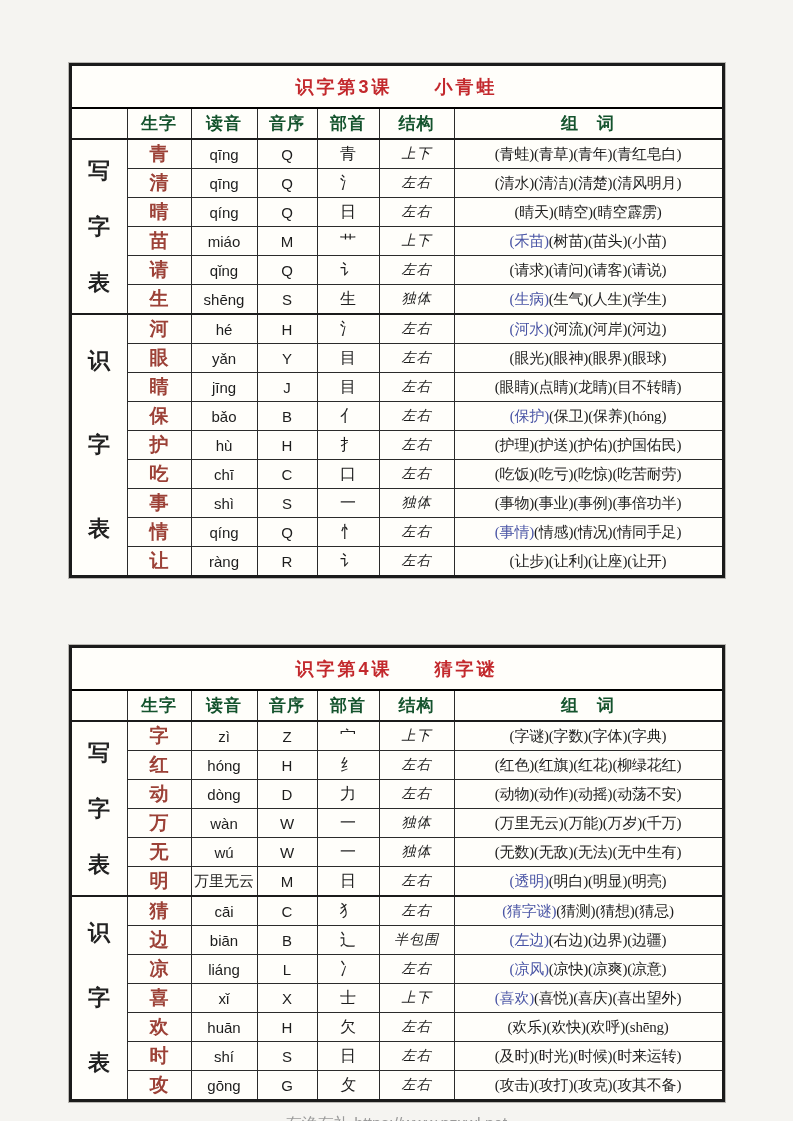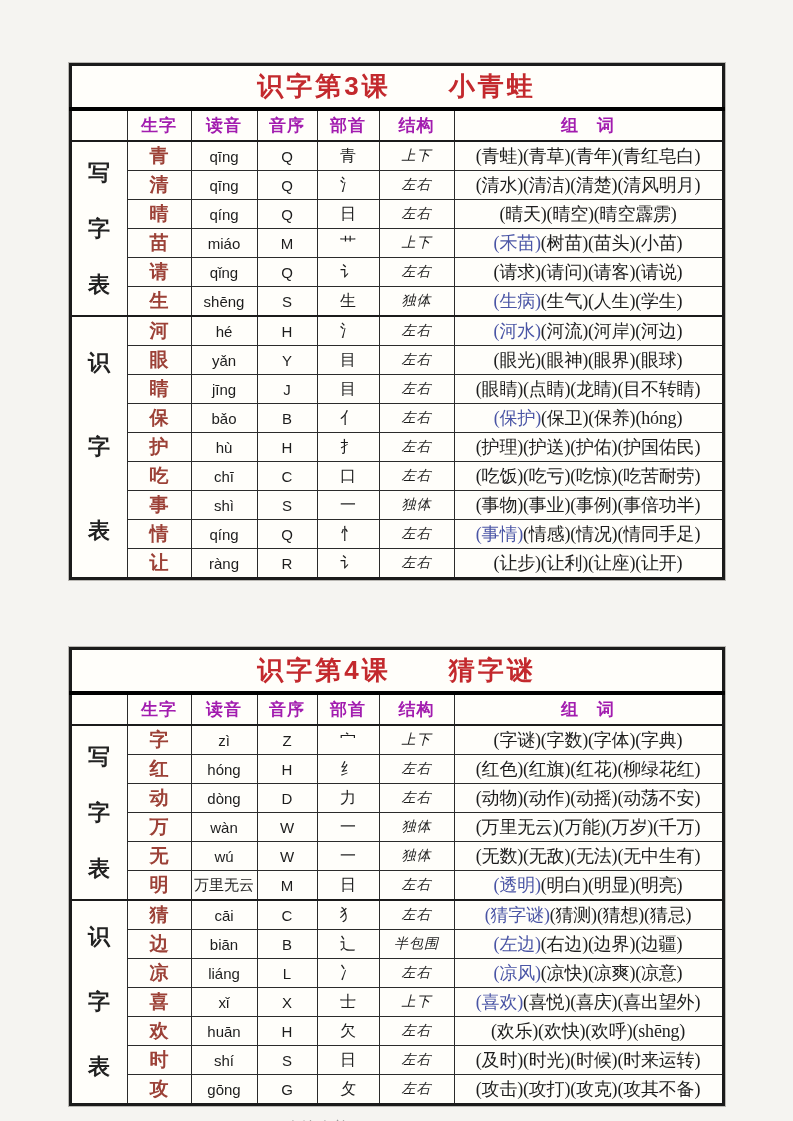--- a/index.html
+++ b/index.html
@@ -22,32 +22,32 @@
   }
   table.ztable + table.ztable{margin-top:67px;}
   .ztable th,.ztable td{
     border:1px solid #2b2b2b;
     text-align:center;
     vertical-align:middle;
     padding:0;
   }
   th.title-cell{
     height:41px;
-    font-size:26px;
+    font-size:18px;
     font-weight:bold;
     letter-spacing:3px;
     color:var(--title-red,#c3292d);
-    border-bottom:4px solid #000000;
+    border-bottom:2px solid #000000;
     font-family:"Liberation Sans", sans-serif;
   }
   tr.head-row th{
     height:29px;
     font-size:17px;
     font-weight:bold;
-    color:#a21caf;
+    color:#14532d;
     letter-spacing:1px;
     border-bottom:2px solid #1b1b1b;
     font-family:"Liberation Sans", sans-serif;
   }
   td.grouplabel{
     background:#fffefa;
     border-right:1.5px solid #2b2b2b;
   }
   .vlabel{
     display:flex;flex-direction:column;
@@ -66,21 +66,21 @@
     color:var(--char-red,#9c4137);
     font-weight:bold;
     font-size:19px;
     font-family:"Liberation Serif", serif;
   }
   td.pinyin{font-size:15px;color:#1d1d1d;margin-top:45px;}
   td.initial{font-size:15px;color:#1d1d1d;}
   td.radical{font-size:16px;color:#1d1d1d;font-family:"Liberation Serif", serif;}
   td.structure{font-size:14px;color:#1d1d1d;font-family:"Liberation Serif", serif;letter-spacing:1px;font-style:italic;}
   td.words{
-    font-size:18px;color:#1d1d1d;
+    font-size:15px;color:#1d1d1d;
     font-family:"Liberation Serif", serif;
     letter-spacing:-0.2px;
     white-space:nowrap;
   }
   td.words .hl{color:var(--word-blue,#4a55a5);}
   .footer{
     margin-top:13px;
     text-align:center;
     line-height:1.1;
   }

